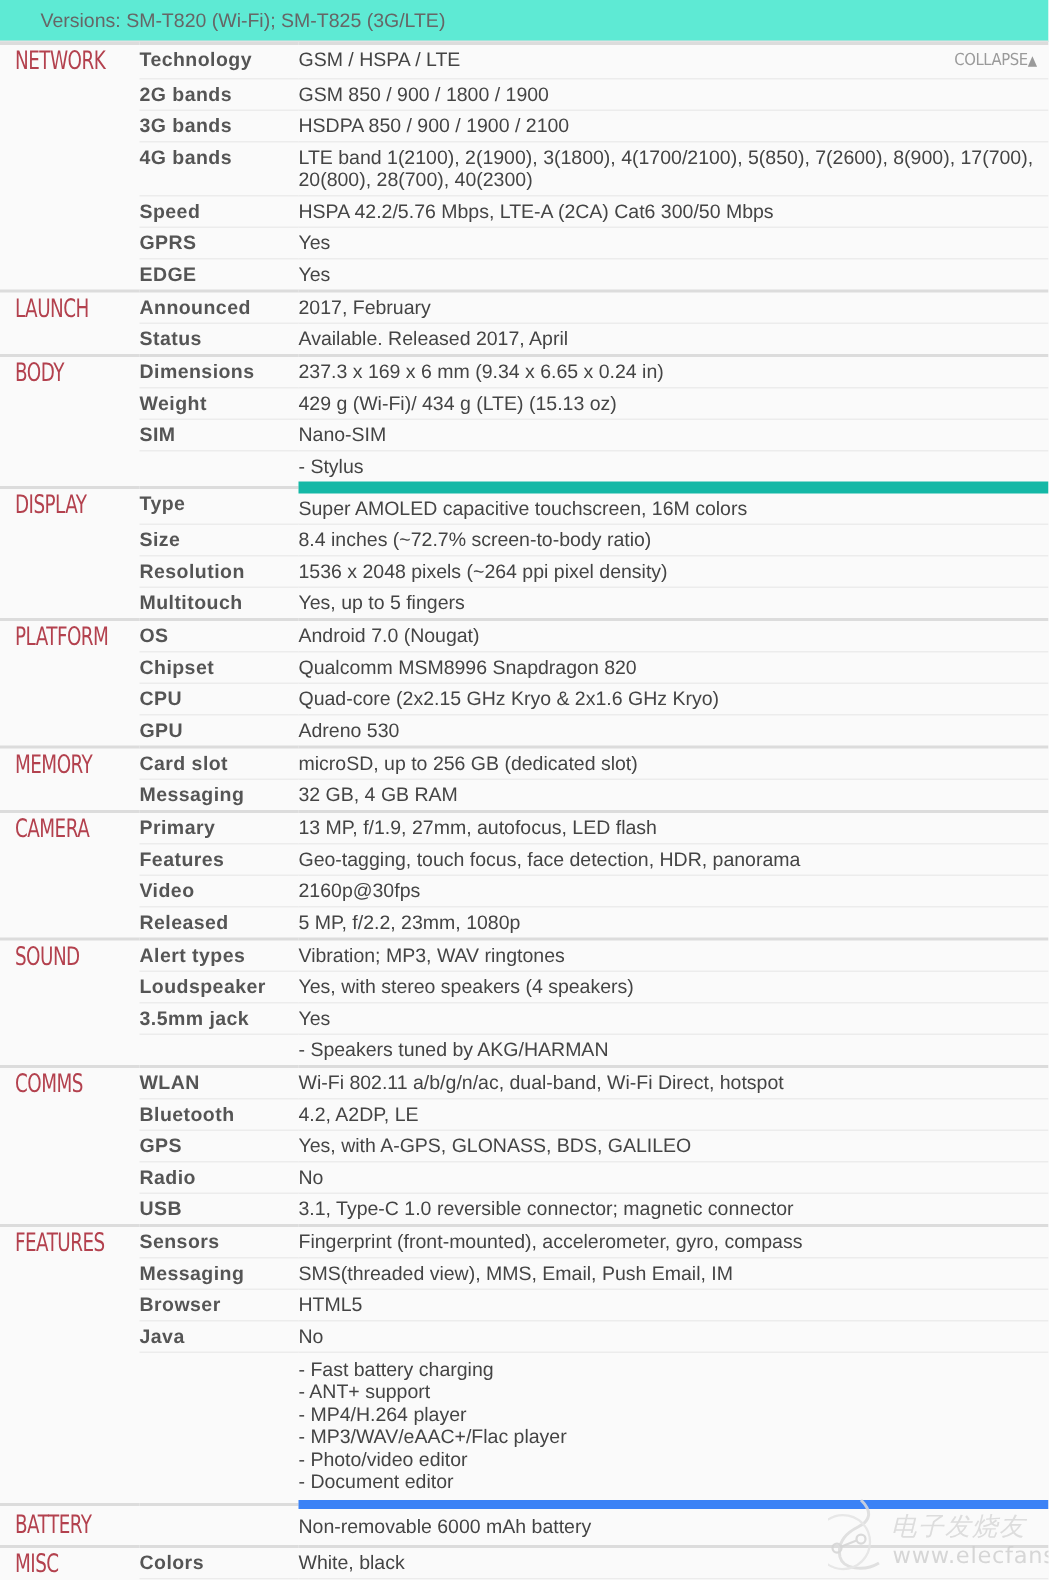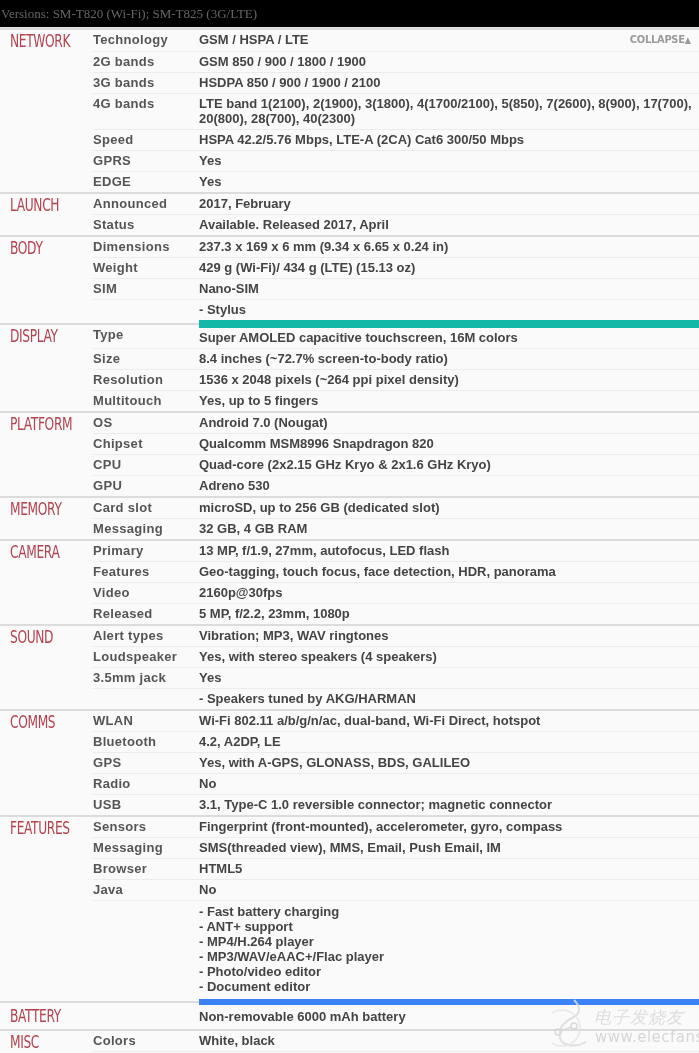--- a/index.html
+++ b/index.html
@@ -11,27 +11,26 @@
     width: 699px;
     height: 1053px;
     overflow: hidden;
     font-family: "Liberation Sans", sans-serif;
     color: #444;
     position: relative;
   }
   .versions {
     height: 28px;
     line-height: 27px;
-    padding-left: 1px;
+    padding-left: 27px;
     font-size: 13px;
     color: #666;
-    background: #000000;
+    background: #5eead4;
     border-bottom: 1px solid #e2e2e2;
     box-sizing: border-box;
-    font-family: Liberation Serif, serif;
   }
   .spec-table {
     width: 699px;
     border-collapse: collapse;
     table-layout: fixed;
     background: #fafafa;
   }
   .spec-table col.c1 { width: 93px; }
   .spec-table col.c2 { width: 106px; }
   .spec-table col.c3 { width: 500px; }
@@ -64,21 +63,20 @@
     color: #555;
     padding: 2px 0 3px 0 !important;
     height: 15px;
     white-space: nowrap;
     letter-spacing: 0.3px;
     margin-top: 29px;
   }
   .val {
     color: #444;
     padding: 2px 0 3px 0 !important;
-    font-weight: bold;
   }
   .collapse {
     float: right;
     margin-right: 8px;
     font-size: 11px;
     color: #9a9a9a;
     font-family: "DejaVu Sans", sans-serif;
     letter-spacing: -0.3px;
     transform: scaleX(0.9);
     transform-origin: right center;

